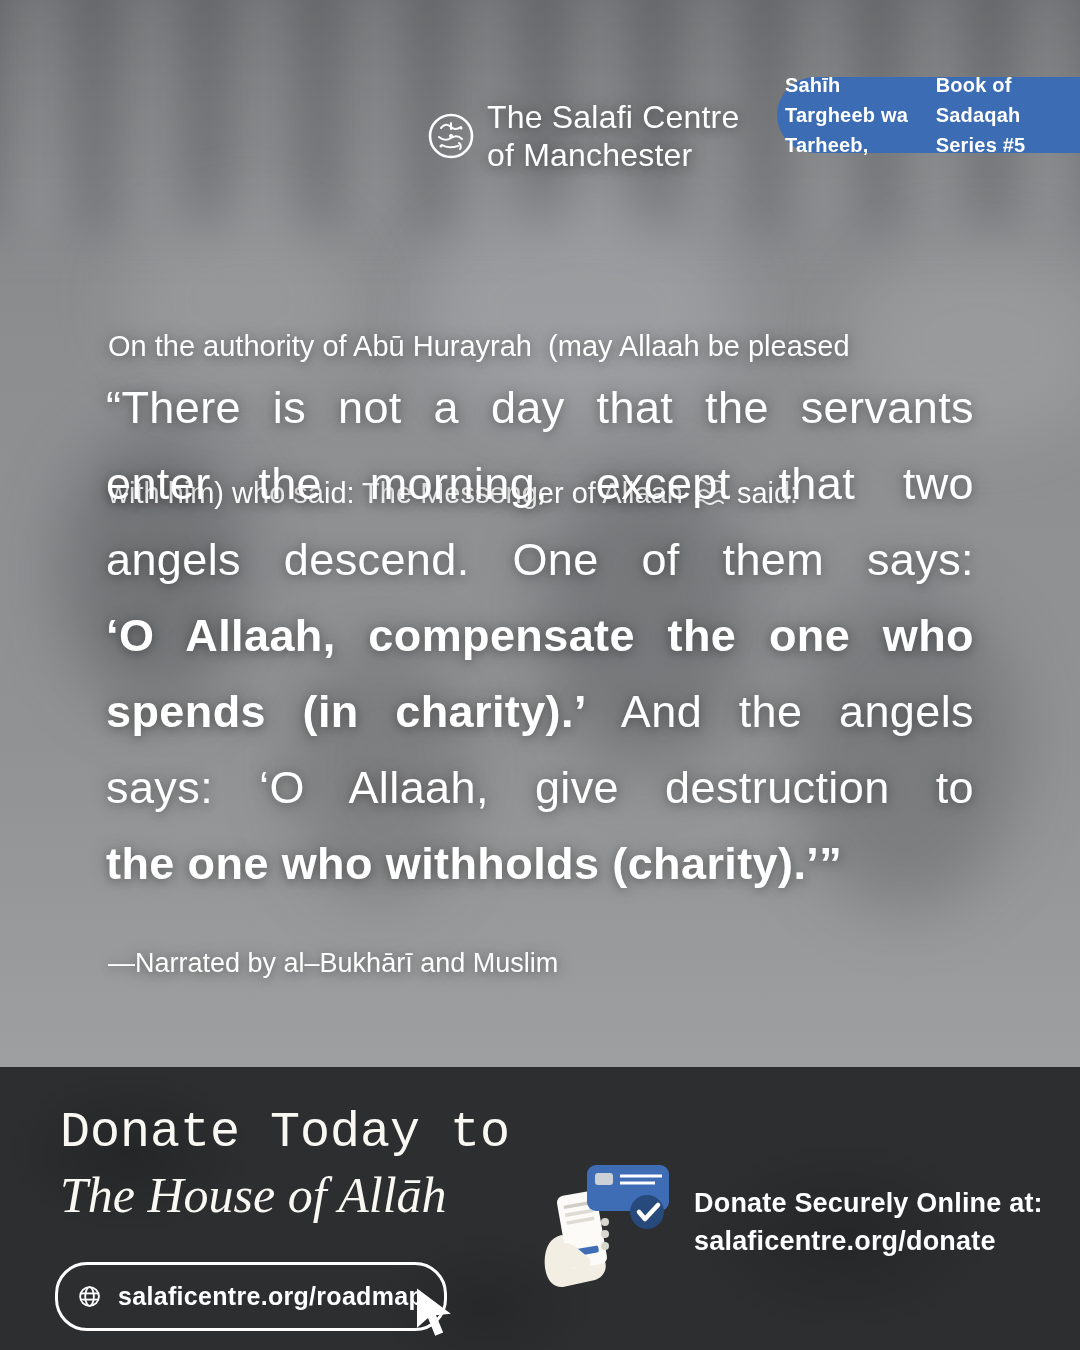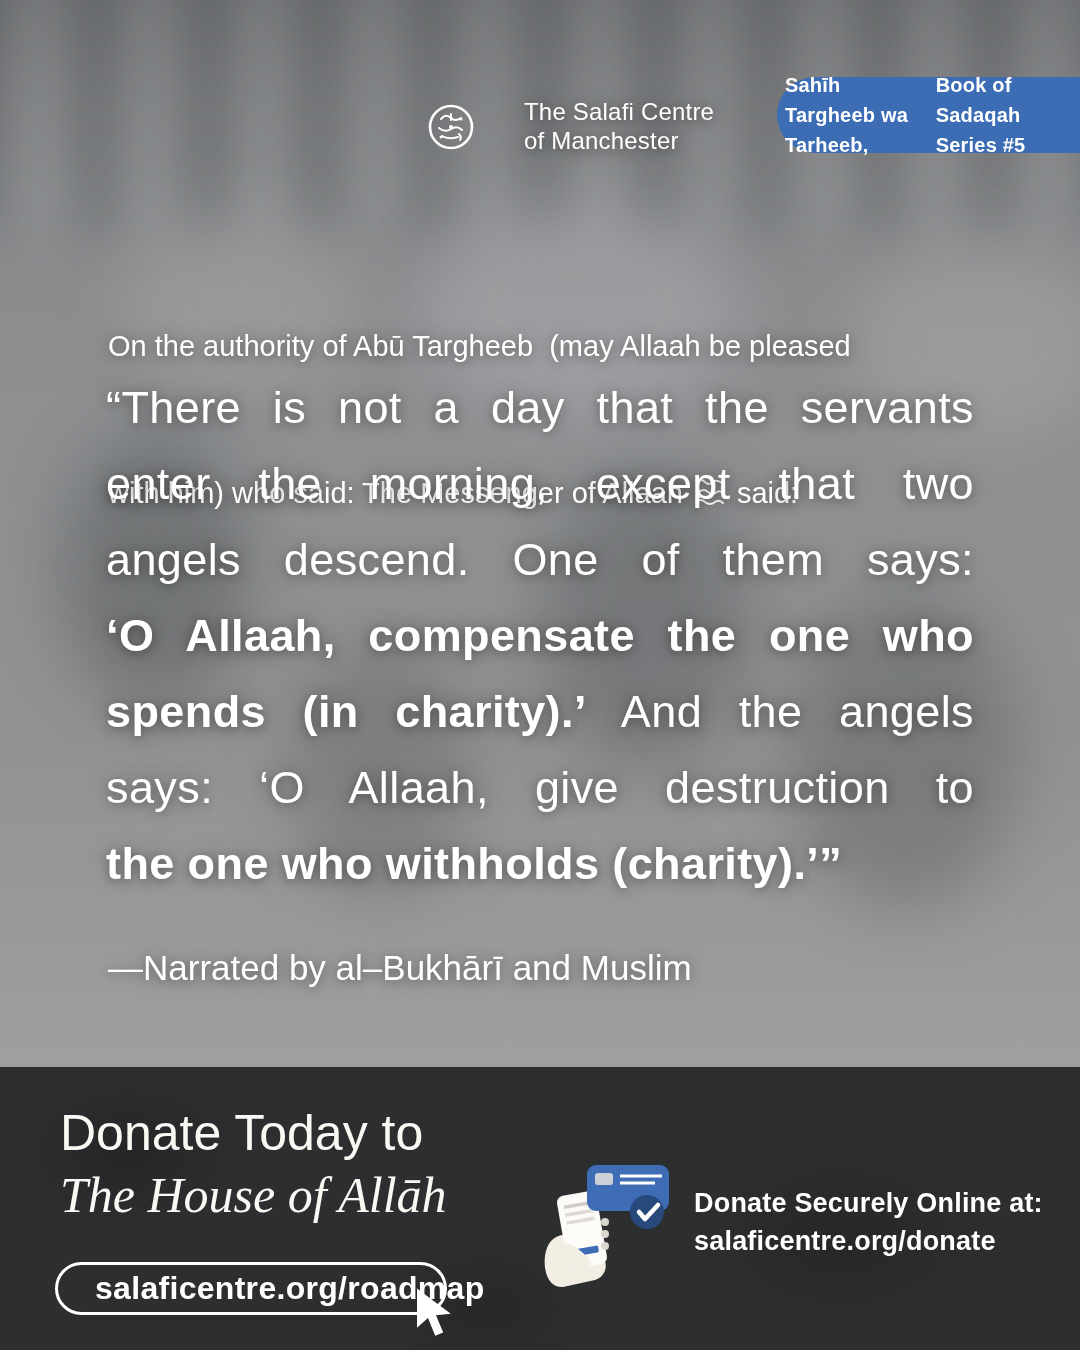--- a/index.html
+++ b/index.html
@@ -21,52 +21,52 @@
   .b3 { left:790px; top:590px; width:230px; height:320px; background:rgba(72,74,77,.32); }
   .b4 { left:290px; top:640px; width:180px; height:260px; background:rgba(75,77,80,.28); }
   .b5 { left:420px; top:200px; width:320px; height:220px; background:rgba(205,206,207,.26); }
   .b6 { left:850px; top:240px; width:260px; height:200px; background:rgba(200,201,202,.22); }
   .b7 { left:120px; top:210px; width:240px; height:180px; background:rgba(198,199,200,.20); }
 
   .shadowed { text-shadow:0 2px 10px rgba(0,0,0,.30), 0 0 22px rgba(0,0,0,.22); }
 
   
   .logo-group { position:absolute; left:428px; top:98px; display:flex; align-items:center; gap:13px; }
-  .logo-text { color:#fff; font-size:24px; line-height:1.2; letter-spacing:.2px;margin-left:37px; }
+  .logo-text { color:#fff; font-size:32px; line-height:1.2; letter-spacing:.2px; }
   .badge { position:absolute; right:0; top:77px; width:303px; height:76px; background:#3b6cb4;
     border-radius:38px 0 0 38px; display:flex; justify-content:center;
     align-items:center; color:#fff; font-size:20px; font-weight:700; line-height:1.5;
     padding-left:8px; box-sizing:border-box; letter-spacing:.2px; }
 
   
   .intro { position:absolute; left:108px; top:224px; width:880px; color:#fff;
     font-size:29px; line-height:49px; white-space:pre-wrap; }
   .honorific-icon { vertical-align:-8px; margin:0 8px; }
   .quote { position:absolute; left:106px; top:370px; width:868px; color:#fff;
     font-size:45px; line-height:76px; letter-spacing:.4px; }
   .qline { text-align:justify; text-align-last:justify; }
   .qline:last-child { text-align-last:left; }
   .qline .b { font-weight:700; }
-  .attribution { position:absolute; left:108px; top:948px; color:#fff; font-size:35px; }
+  .attribution { position:absolute; left:108px; top:948px; color:#fff; font-size:27px; }
 
   
   .footer { position:absolute; left:0; top:1067px; width:1080px; height:283px; background:#2c2e30; }
   .footer::before { content:""; position:absolute; inset:0;
     background:
       radial-gradient(180px 120px at 12% 30%, rgba(0,0,0,.18), transparent 70%),
       radial-gradient(220px 140px at 78% 60%, rgba(0,0,0,.16), transparent 70%),
       radial-gradient(160px 110px at 45% 85%, rgba(0,0,0,.14), transparent 70%); }
   .donate-h1 { position:absolute; left:60px; top:1104px; color:#faf8f3;
-    font-family:Liberation Sans, sans-serif; font-size:50px; }
+    font-family:Liberation Mono, monospace; font-size:50px; }
   .donate-h2 { position:absolute; left:60px; top:1166px; color:#faf8f3;
     font-family:"Liberation Serif","DejaVu Serif",serif; font-size:50px; font-style:italic; }
-  .pill { position:absolute; left:55px; top:1262px; width:392px; height:53px;
+  .pill { position:absolute; left:55px; top:1262px; width:392px; height:69px;
     border:3.5px solid #fff; border-radius:32px; box-sizing:border-box;
     display:flex; align-items:center; gap:17px; padding:0 20px; color:#fff;
-    font-size:32px; font-weight:700; letter-spacing:.3px; background:transparent; cursor:pointer; }
+    font-size:25px; font-weight:700; letter-spacing:.3px; background:transparent; cursor:pointer; }
   .cursor { position:absolute; left:414px; top:1287px; }
   .donate-icon { position:absolute; left:543px; top:1156px; }
   .donate-text { position:absolute; left:683px; top:1184px; color:#fff; font-size:27px;
     font-weight:700; line-height:38px; letter-spacing:.2px;margin-left:11px; }
 </style>
 </head>
 <body>
 
 <div class="canvas">
 
@@ -99,21 +99,21 @@
       <div>of Manchester</div>
     </div>
   </div>
 
   <div class="badge">
     <div>Sahīh Targheeb wa Tarheeb,</div>
     <div>Book of Sadaqah Series #5</div>
   </div>
 
   <div class="intro shadowed">
-    <div>On the authority of Abū Targheeb  (may Allaah be pleased</div>
+    <div>On the authority of Abū Hurayrah  (may Allaah be pleased</div>
     <div><span>with him) who said: The Messenger of Allaah</span><svg class="honorific-icon" width="38" height="36" viewBox="0 0 38 36">
         <g stroke="#fff" stroke-width="1.8" fill="none" stroke-linecap="round">
           <path d="M6 7 q4 -4 8 0 q4 4 8 0 q4 -3 9 1"></path>
           <path d="M8 17 q5 -4 9 0 q4 4 9 0 q3 -2 6 1"></path>
           <path d="M5 27 q5 -4 9 0 q5 4 10 0 q4 -3 8 1"></path>
         </g>
         <circle cx="31" cy="13" r="1.3" fill="#fff"></circle>
         <circle cx="9" cy="22" r="1.3" fill="#fff"></circle>
       </svg><span>said:</span></div>
   </div>

